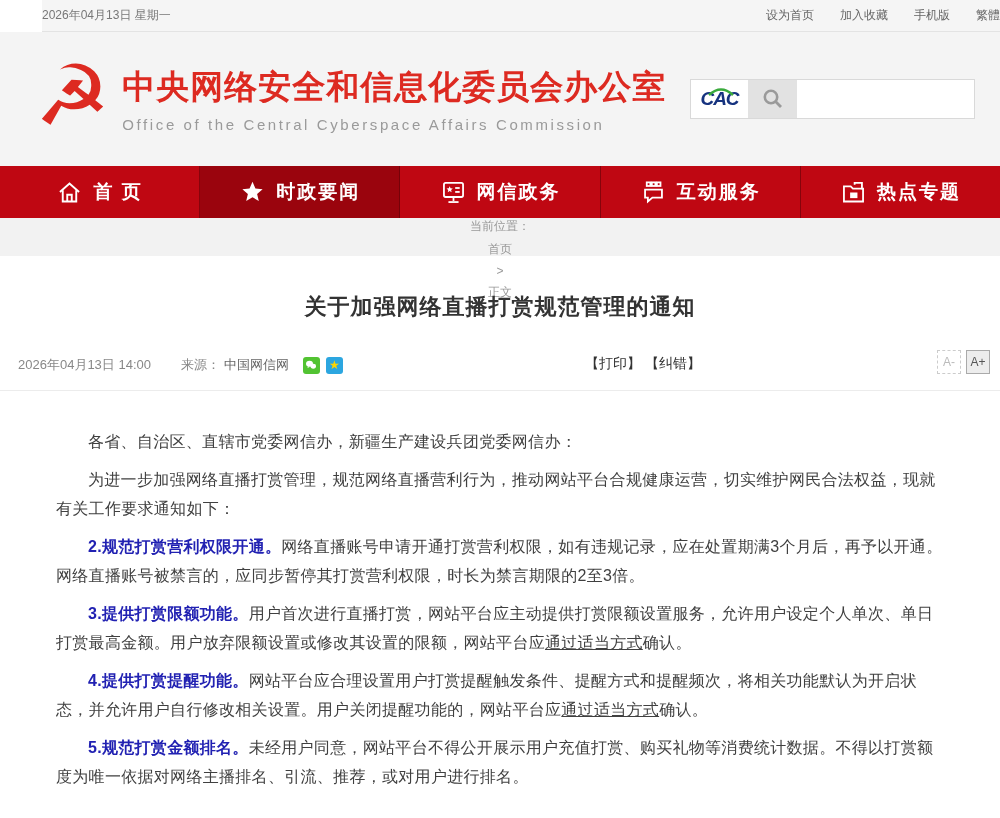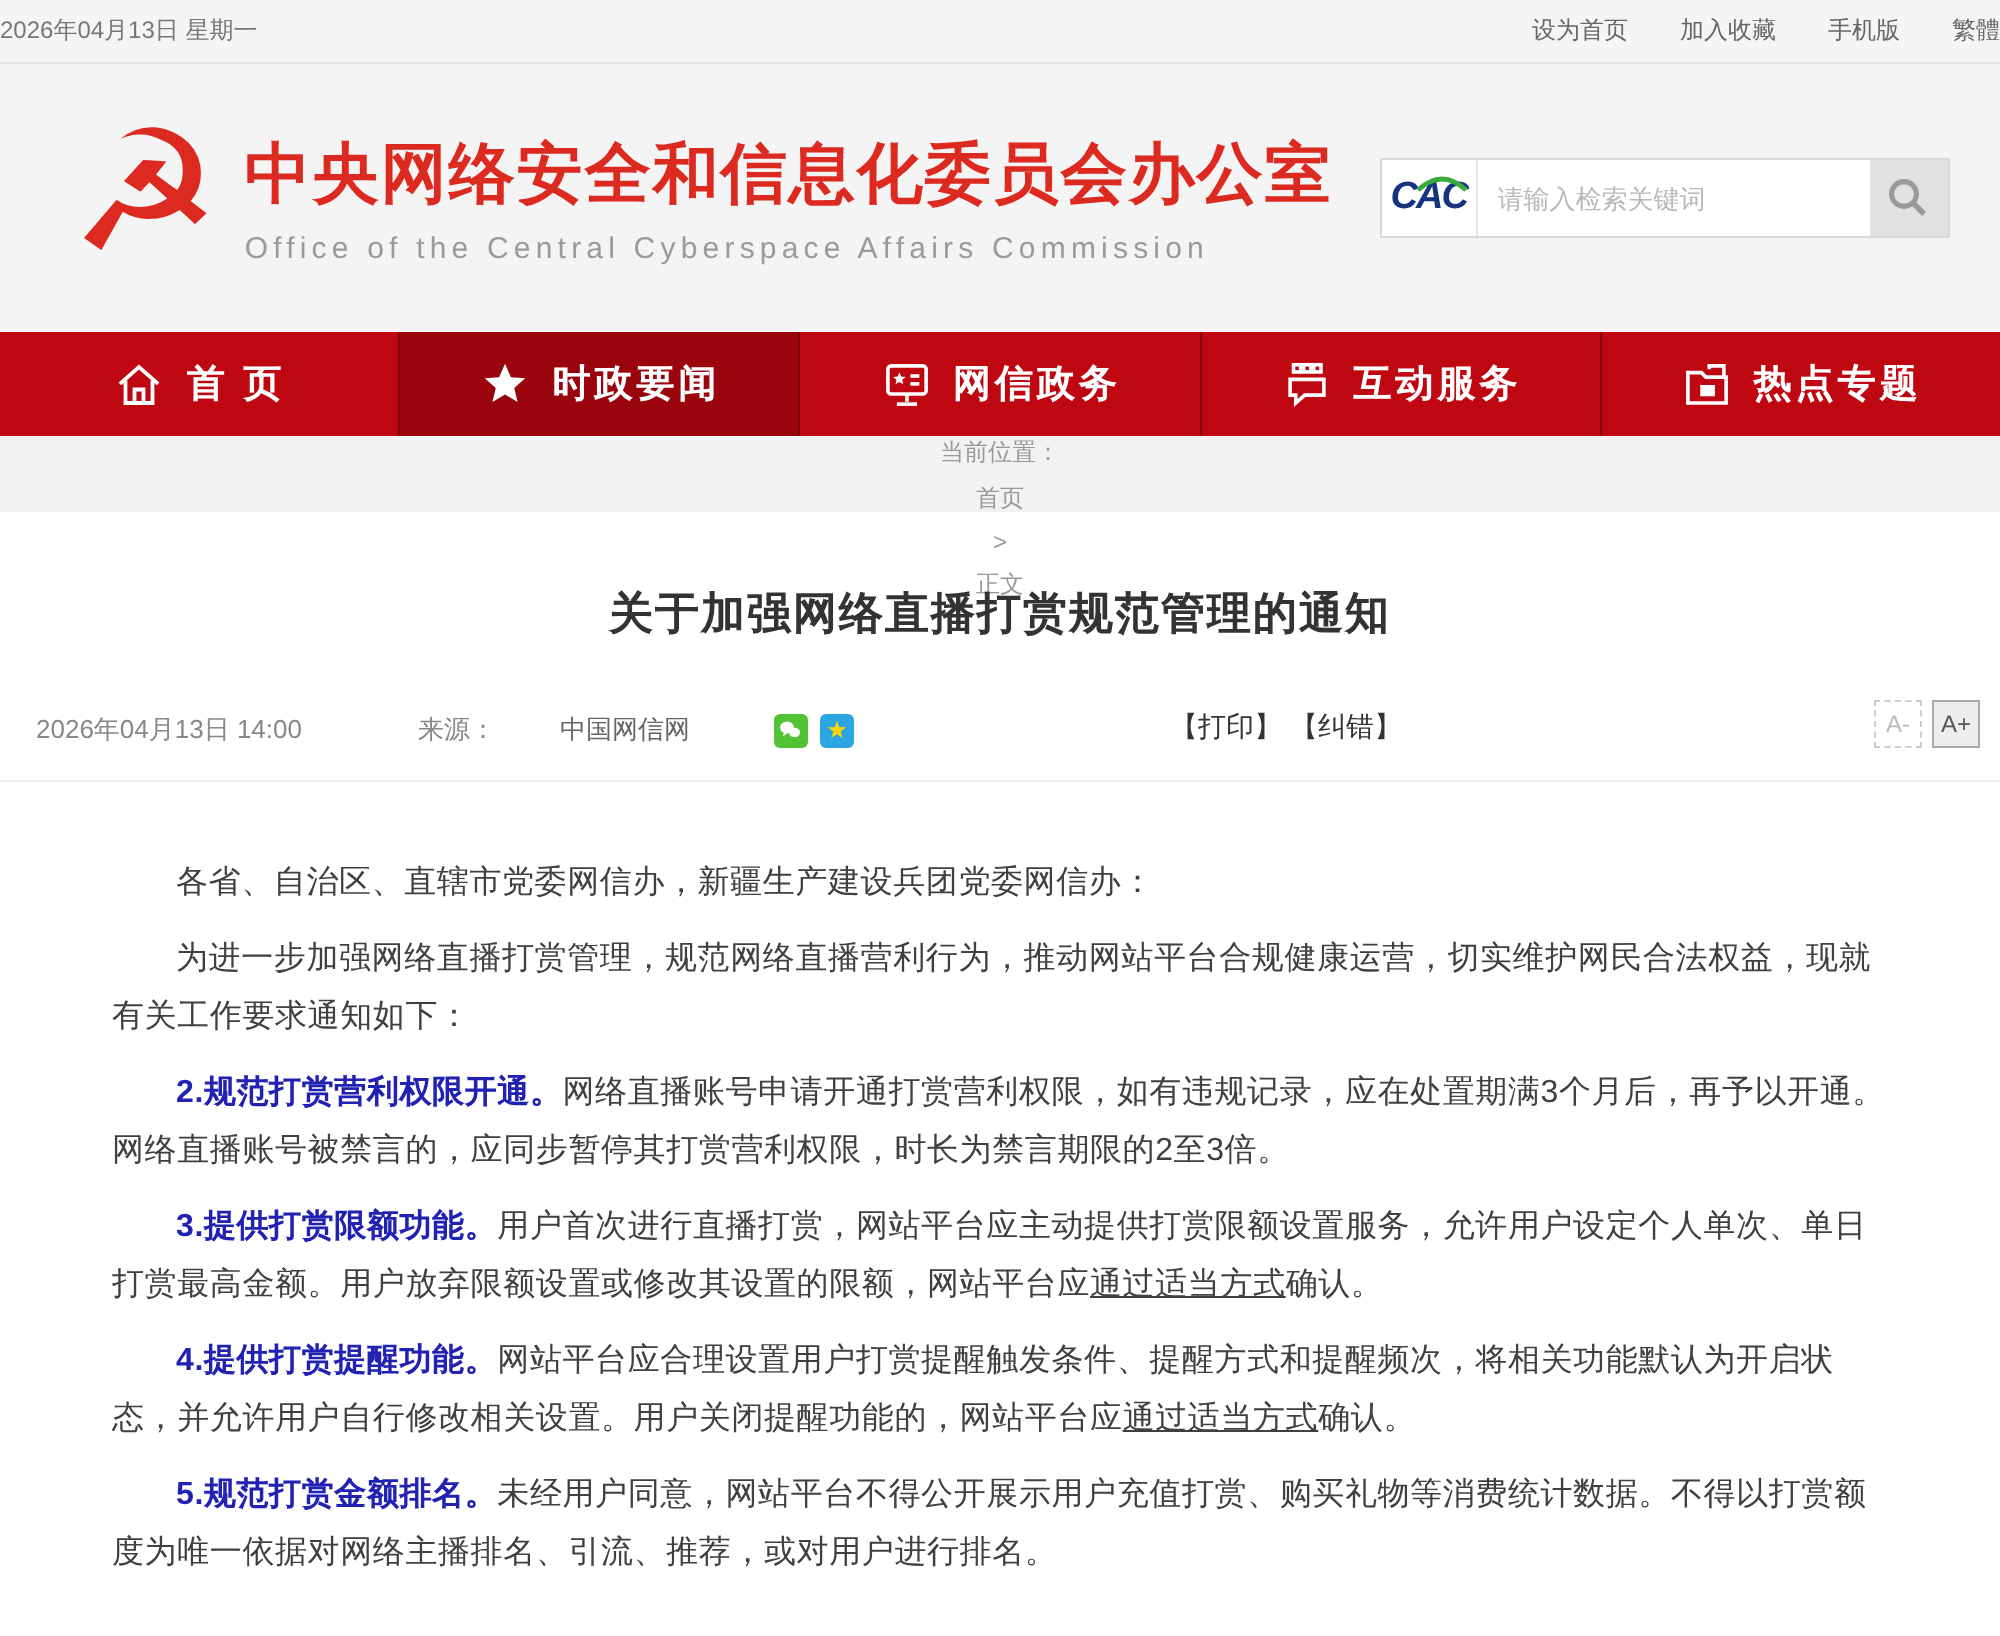--- a/index.html
+++ b/index.html
@@ -11,21 +11,21 @@
   *{margin:0;padding:0;box-sizing:border-box;}
   html,body{width:1000px;}
   body{
     font-family:"Liberation Sans","DejaVu Sans",sans-serif;
     background:#ffffff;color:#404040;
   }
   
   .topbar{
     height:32px;background:#f5f5f5;border-bottom:1px solid #e3e3e3;
     display:flex;align-items:center;justify-content:space-between;
-    padding:0 0;font-size:12px;color:#777;
+    padding:0 0;font-size:12px;color:#777;margin-left:42px;
   }
   .topbar-links{display:flex;gap:26px;}
   .topbar-links span{cursor:pointer;color:#666;}
   
   .header{
     height:134px;background:#f4f4f4;position:relative;
     display:flex;align-items:center;padding-left:35px;
   }
   .emblem{
     font-size:84px;line-height:1;color:var(--brand_red,#dd2a21);
@@ -79,21 +79,20 @@
   
   .content{background:#ffffff;padding-bottom:10px;}
   .article-title{
     text-align:center;font-size:22px;font-weight:bold;color:#333;
     padding-top:36px;letter-spacing:1px;
   }
   .meta{
     position:relative;margin-top:30px;height:26px;
     display:flex;align-items:center;font-size:13px;color:#888;
     padding-left:18px;
-    gap:28px;
   }
   .meta .src-label{margin-left:30px;}
   .meta .src{color:#666;margin-left:4px;}
   .share{display:flex;gap:6px;margin-left:14px;}
   .share-ic{width:17px;height:17px;border-radius:3px;display:flex;align-items:center;justify-content:center;cursor:pointer;}
   .share-ic.wechat{background:#52c332;}
   .share-ic.qzone{background:#2ca6e0;color:#ffd400;font-size:12px;line-height:1;}
   .print-group{
     position:absolute;left:585px;top:3px;font-size:14px;color:#333;
     display:flex;gap:4px;justify-content:flex-end;
@@ -135,21 +134,20 @@
     <div class="site-title">中央网络安全和信息化委员会办公室</div>
     <div class="site-sub">Office of the Central Cyberspace Affairs Commission</div>
   </div>
   <div class="search">
     <div class="cac-logo">
       <svg class="cac-arc" width="28" height="9" viewBox="0 0 28 9">
         <path d="M2 8 Q14 -3 26 8" stroke="#3aaa3c" stroke-width="2.4" fill="none"></path>
       </svg>
       <span class="cac-text">CAC</span>
     </div>
-    <input class="search-input" type="text" placeholder="请输入检索关键词" style="">
     <button class="search-btn">
       <svg width="24" height="24" viewBox="0 0 24 24">
         <circle cx="10" cy="10" r="6.2" stroke="#9a9a9a" stroke-width="2.6" fill="none"></circle>
         <line x1="14.8" y1="14.8" x2="20" y2="20" stroke="#9a9a9a" stroke-width="2.8"></line>
       </svg>
     </button>
   </div>
 </div>
 
 <nav class="nav">

